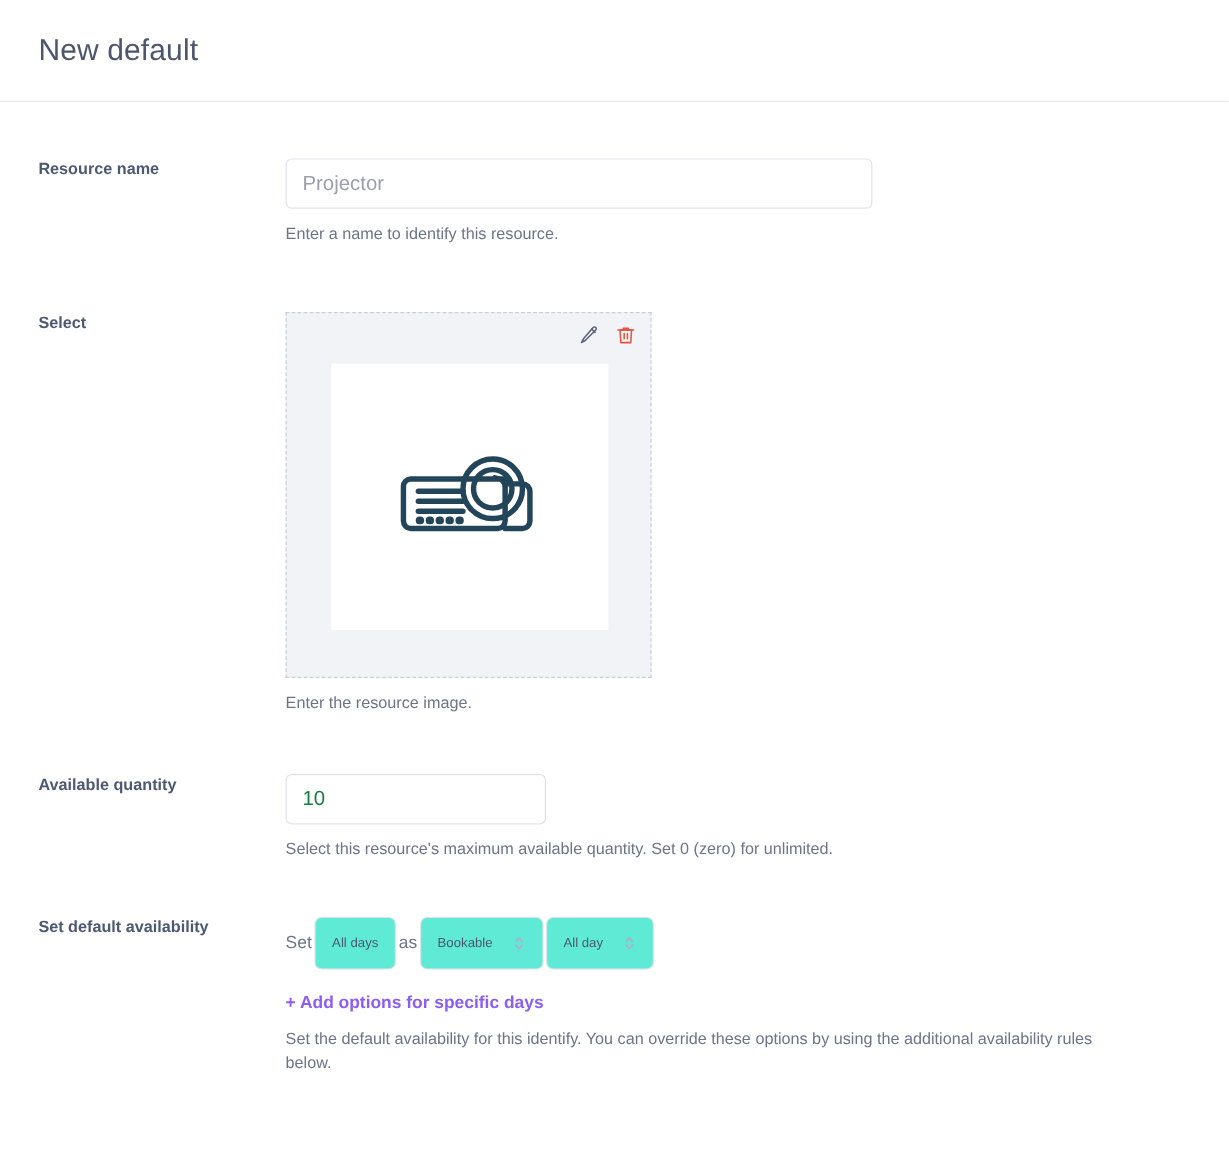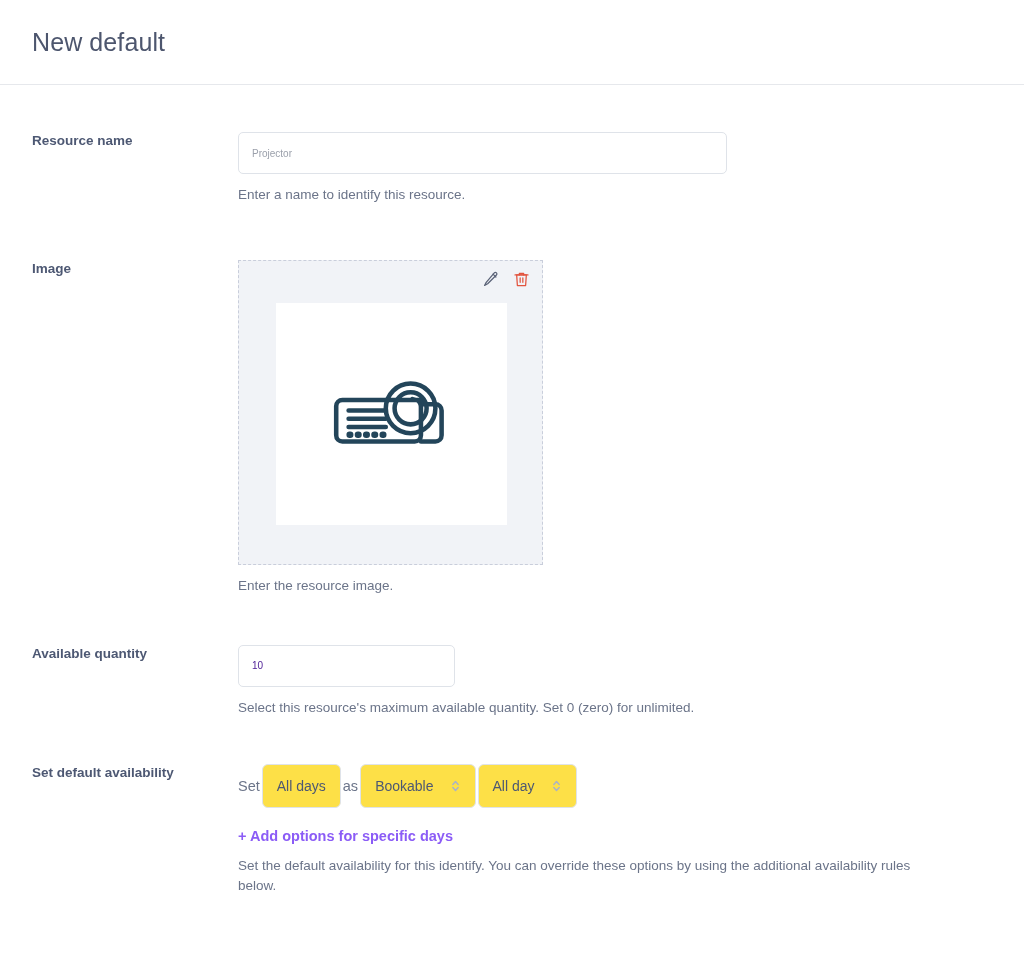--- a/index.html
+++ b/index.html
@@ -66,22 +66,22 @@
     color: #6b7489;
     line-height: 1.5;
     margin-top: 11px;
     max-width: 680px;
   }
 
   
   .text-input {
     display: block;
     font-family: "Liberation Sans", sans-serif;
-    font-size: 10px;
-    color: #4c1d95;
+    font-size: 17px;
+    color: #15803d;
     background: #ffffff;
     border: 1px solid #dfe3e9;
     border-radius: 5px;
     padding: 9px 13px;
     outline: none;
     height: 42px;
   }
   .text-input::placeholder {
     color: #9ba0ab;
     opacity: 1;
@@ -133,24 +133,24 @@
     gap: 2px;
   }
   .inline-label {
     font-size: 14.5px;
     color: #6b7489;
   }
   .control-box {
     height: 44px;
     border: 1px solid #dfe3e9;
     border-radius: 6px;
-    background: #fde047;
-    display: flex;
-    align-items: center;
-    font-size: 14px;
+    background: #5eead4;
+    display: flex;
+    align-items: center;
+    font-size: 11px;
     color: #4d5873;
     padding: 0 14px;
   }
   .control-box.plain { justify-content: center; }
   .select-box {
     justify-content: space-between;
     gap: 16px;
     cursor: pointer;
   }
   .select-chevrons {
@@ -188,21 +188,21 @@
       <div class="field-label">Resource name</div>
       <div class="field-control">
         <input class="text-input input-name" type="text" placeholder="Projector" style="">
         <div class="help-text">Enter a name to identify this resource.</div>
       </div>
     </div>
 
     <div class="spacer-lg"></div>
 
     <div class="field-row">
-      <div class="field-label">Image</div>
+      <div class="field-label">Select</div>
       <div class="field-control">
 
         <div class="image-picker">
 
           <div class="image-actions">
 
             <span class="icon-btn" title="Edit">
               <svg viewBox="0 0 24 24" width="19" height="19" fill="none" stroke="#5b6378" stroke-width="1.6" stroke-linecap="round" stroke-linejoin="round">
                 <path d="M16.8 3.6a1.9 1.9 0 0 1 2.7 2.7L8.4 17.4 4.5 19.5l2.1-3.9z"></path>
                 <path d="M15.2 5.2l3.6 3.6"></path>

